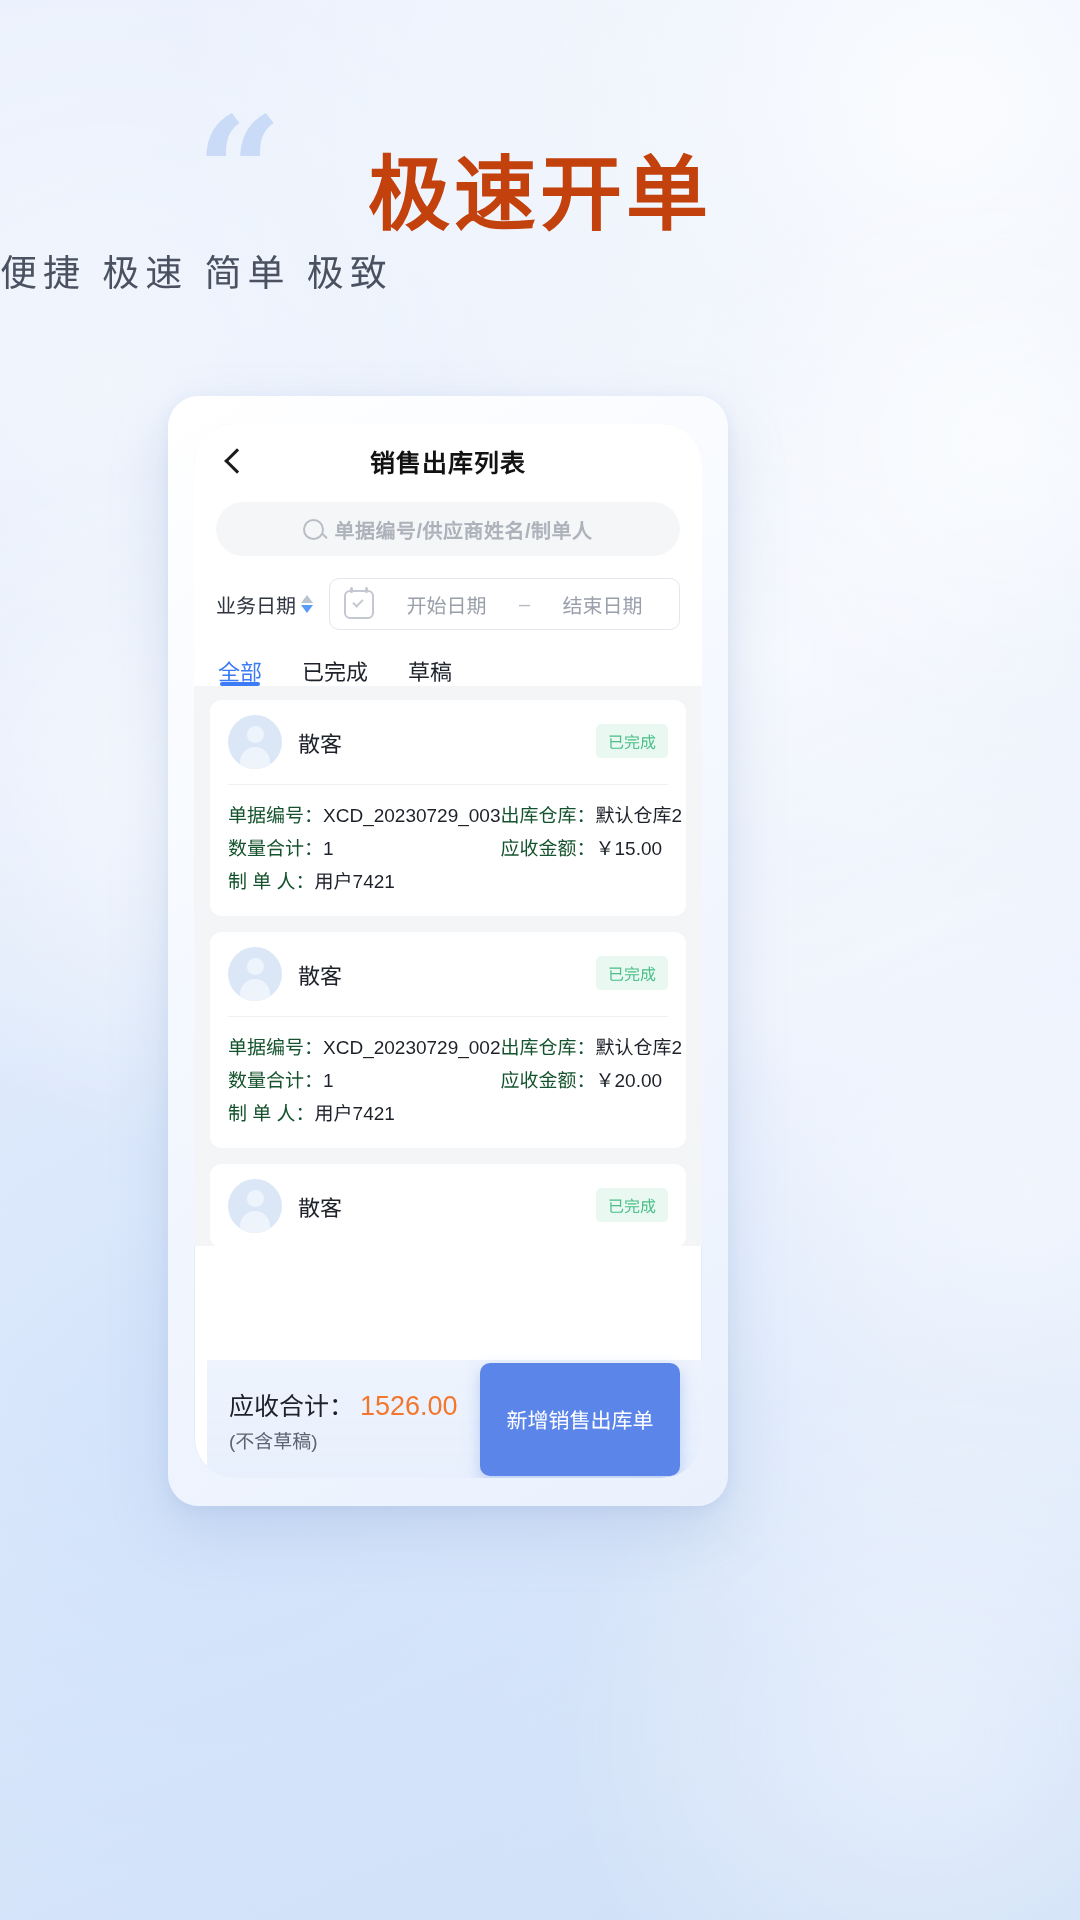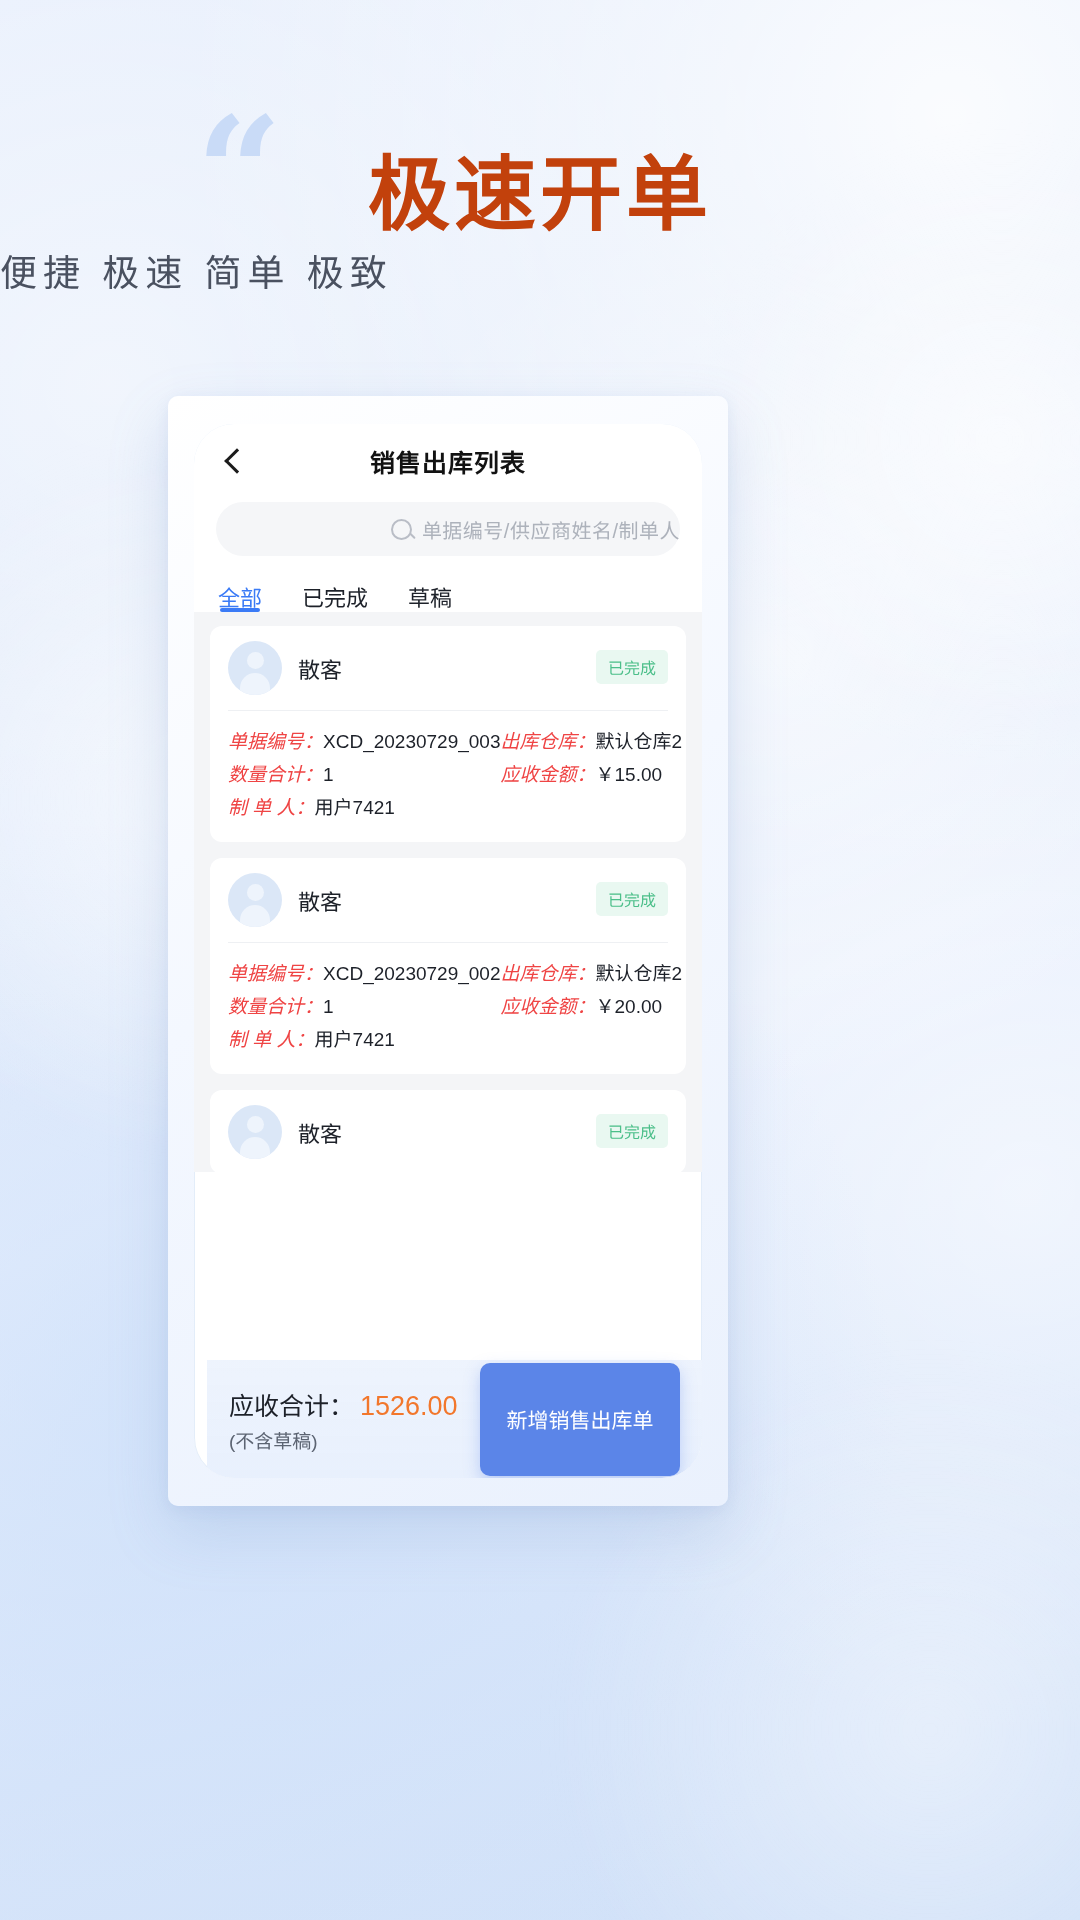--- a/index.html
+++ b/index.html
@@ -32,38 +32,38 @@
     color:#c9dbf7;font-family:"DejaVu Serif","Liberation Serif",serif;font-weight:700;
     letter-spacing:-8px;user-select:none;}
   .hero-title{position:absolute;left:0;right:0;top:128px;text-align:center;
     font-size:82px;font-weight:700;color:#c2410c;letter-spacing:4px;
     font-family:"DejaVu Sans","Liberation Sans",sans-serif;}
   .hero-sub{position:absolute;left:0;right:0;top:243px;
     font-size:37px;color:#4a5160;letter-spacing:6px;font-weight:400;}
 
   
   .phone{position:absolute;left:168px;top:396px;width:560px;height:1110px;
-    border-radius:10px;background:linear-gradient(150deg,#ffffff 0%,#f4f8ff 45%,#eaf1fd 100%);
+    border-radius:31px;background:linear-gradient(150deg,#ffffff 0%,#f4f8ff 45%,#eaf1fd 100%);
     box-shadow:0 26px 60px rgba(120,150,200,.22),0 4px 14px rgba(120,150,200,.12);
     padding:28px 26px;box-sizing:border-box;}
   .screen{width:100%;height:100%;border-radius:40px;background:#ffffff;
     overflow:hidden;position:relative;box-shadow:inset 0 0 0 1px rgba(220,232,248,.8);}
 
   
   .navbar{height:74px;display:flex;align-items:center;position:relative;padding:0 20px;background:#fff;}
   .back-btn{width:40px;height:40px;display:flex;align-items:center;justify-content:center;}
   .chev{width:15px;height:15px;border-left:3px solid #1b1b1b;border-bottom:3px solid #1b1b1b;
     transform:rotate(45deg);margin-left:5px;}
   .nav-title{position:absolute;left:0;right:0;text-align:center;font-size:25px;
     font-weight:600;color:#121212;letter-spacing:1px;pointer-events:none;}
 
   
   .search-wrap{padding:4px 22px 0;background:#fff;}
   .search-box{height:54px;border-radius:27px;background:#f5f6f8;display:flex;
-    align-items:center;justify-content:flex-end;gap:10px;}
+    align-items:center;justify-content:center;gap:10px;font-weight:bold;}
   .mag{width:17px;height:17px;border:2.3px solid #b9bdc6;border-radius:50%;position:relative;flex:none;}
   .mag:after{content:"";position:absolute;width:7px;height:2.3px;background:#b9bdc6;
     right:-6px;bottom:0px;transform:rotate(45deg);border-radius:2px;}
   .search-ph{font-size:20px;color:#adb2bb;letter-spacing:.5px;}
 
   
   .filter-row{display:flex;align-items:center;gap:16px;padding:22px 22px 0;background:#fff;}
   .biz-date{display:flex;align-items:center;gap:5px;font-size:20px;color:#2f3440;white-space:nowrap;}
   .sortarrows{display:flex;flex-direction:column;gap:2px;}
   .ar{width:0;height:0;border-left:6px solid transparent;border-right:6px solid transparent;}
@@ -97,21 +97,21 @@
   .avatar:after{content:"";position:absolute;left:50%;top:32px;width:30px;height:24px;
     margin-left:-15px;border-radius:15px 15px 0 0;background:#eef4fc;}
   .cust{font-size:22px;color:#1d2129;margin-left:16px;}
   .badge{position:absolute;right:0;top:24px;font-size:16px;color:#4cbf8a;
     background:#e9f8f1;border-radius:5px;padding:5px 12px;}
   .divider{height:1px;background:#eef0f3;}
   .card-body{display:flex;padding:14px 0 18px;}
   .col{flex:1;}
   .col.right{flex:0 0 200px;}
   .kv{display:flex;font-size:19px;line-height:33px;color:#1d2129;white-space:nowrap;}
-  .k{color:#ef4444;font-style:italic;}
+  .k{color:#14532d;}
   .v{color:#1d2129;}
 
   
   .bottom-bar{position:absolute;left:13px;right:0;bottom:0;height:118px;
     background:linear-gradient(180deg,rgba(237,243,253,.96) 0%,rgba(232,240,253,.99) 100%);
     display:flex;align-items:center;padding:0 22px;box-sizing:border-box;
     backdrop-filter:blur(3px);}
   .total-wrap{flex:1;}
   .total-line{display:flex;align-items:baseline;gap:6px;}
   .total-label{font-size:25px;color:#1d2129;}
@@ -146,20 +146,37 @@
       <div class="nav-title">销售出库列表</div>
     </div>
 
     <div class="search-wrap">
       <div class="search-box">
         <div class="mag"></div>
         <div class="search-ph">单据编号/供应商姓名/制单人</div>
       </div>
     </div>
 
+    <div class="filter-row">
+      <div class="biz-date">
+        <span>业务日期</span>
+        <span class="sortarrows">
+          <span class="ar up"></span>
+            <span class="ar dn"></span>
+        </span>
+      </div>
+      <div class="date-box">
+        <span class="cal">
+            <span class="cal-tick"></span>
+          </span>
+        <span class="date-txt">开始日期</span>
+        <span class="dash">–</span>
+        <span class="date-txt">结束日期</span>
+      </div>
+    </div>
 
     <div class="tabs">
       <div class="tab active">全部</div>
       <div class="tab">已完成</div>
       <div class="tab">草稿</div>
     </div>
 
     <div class="list">
 
       <div class="card">

